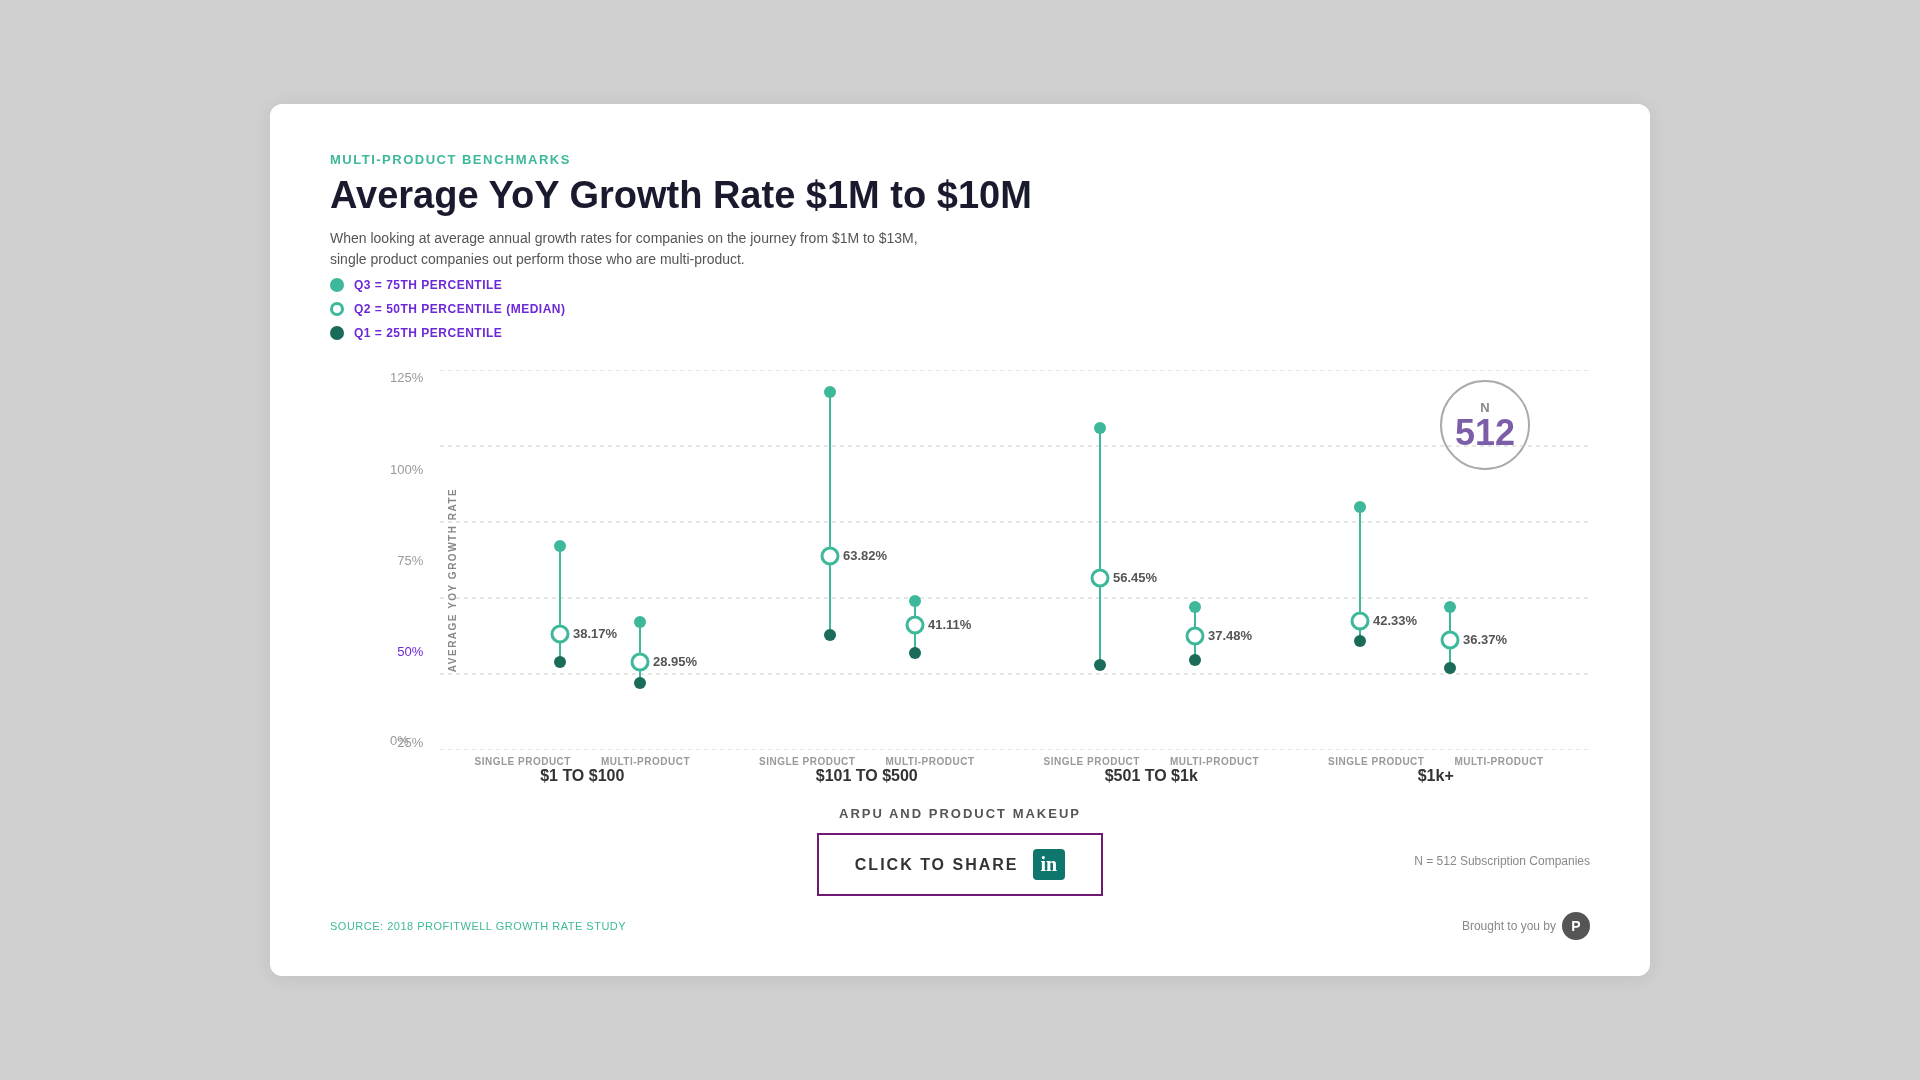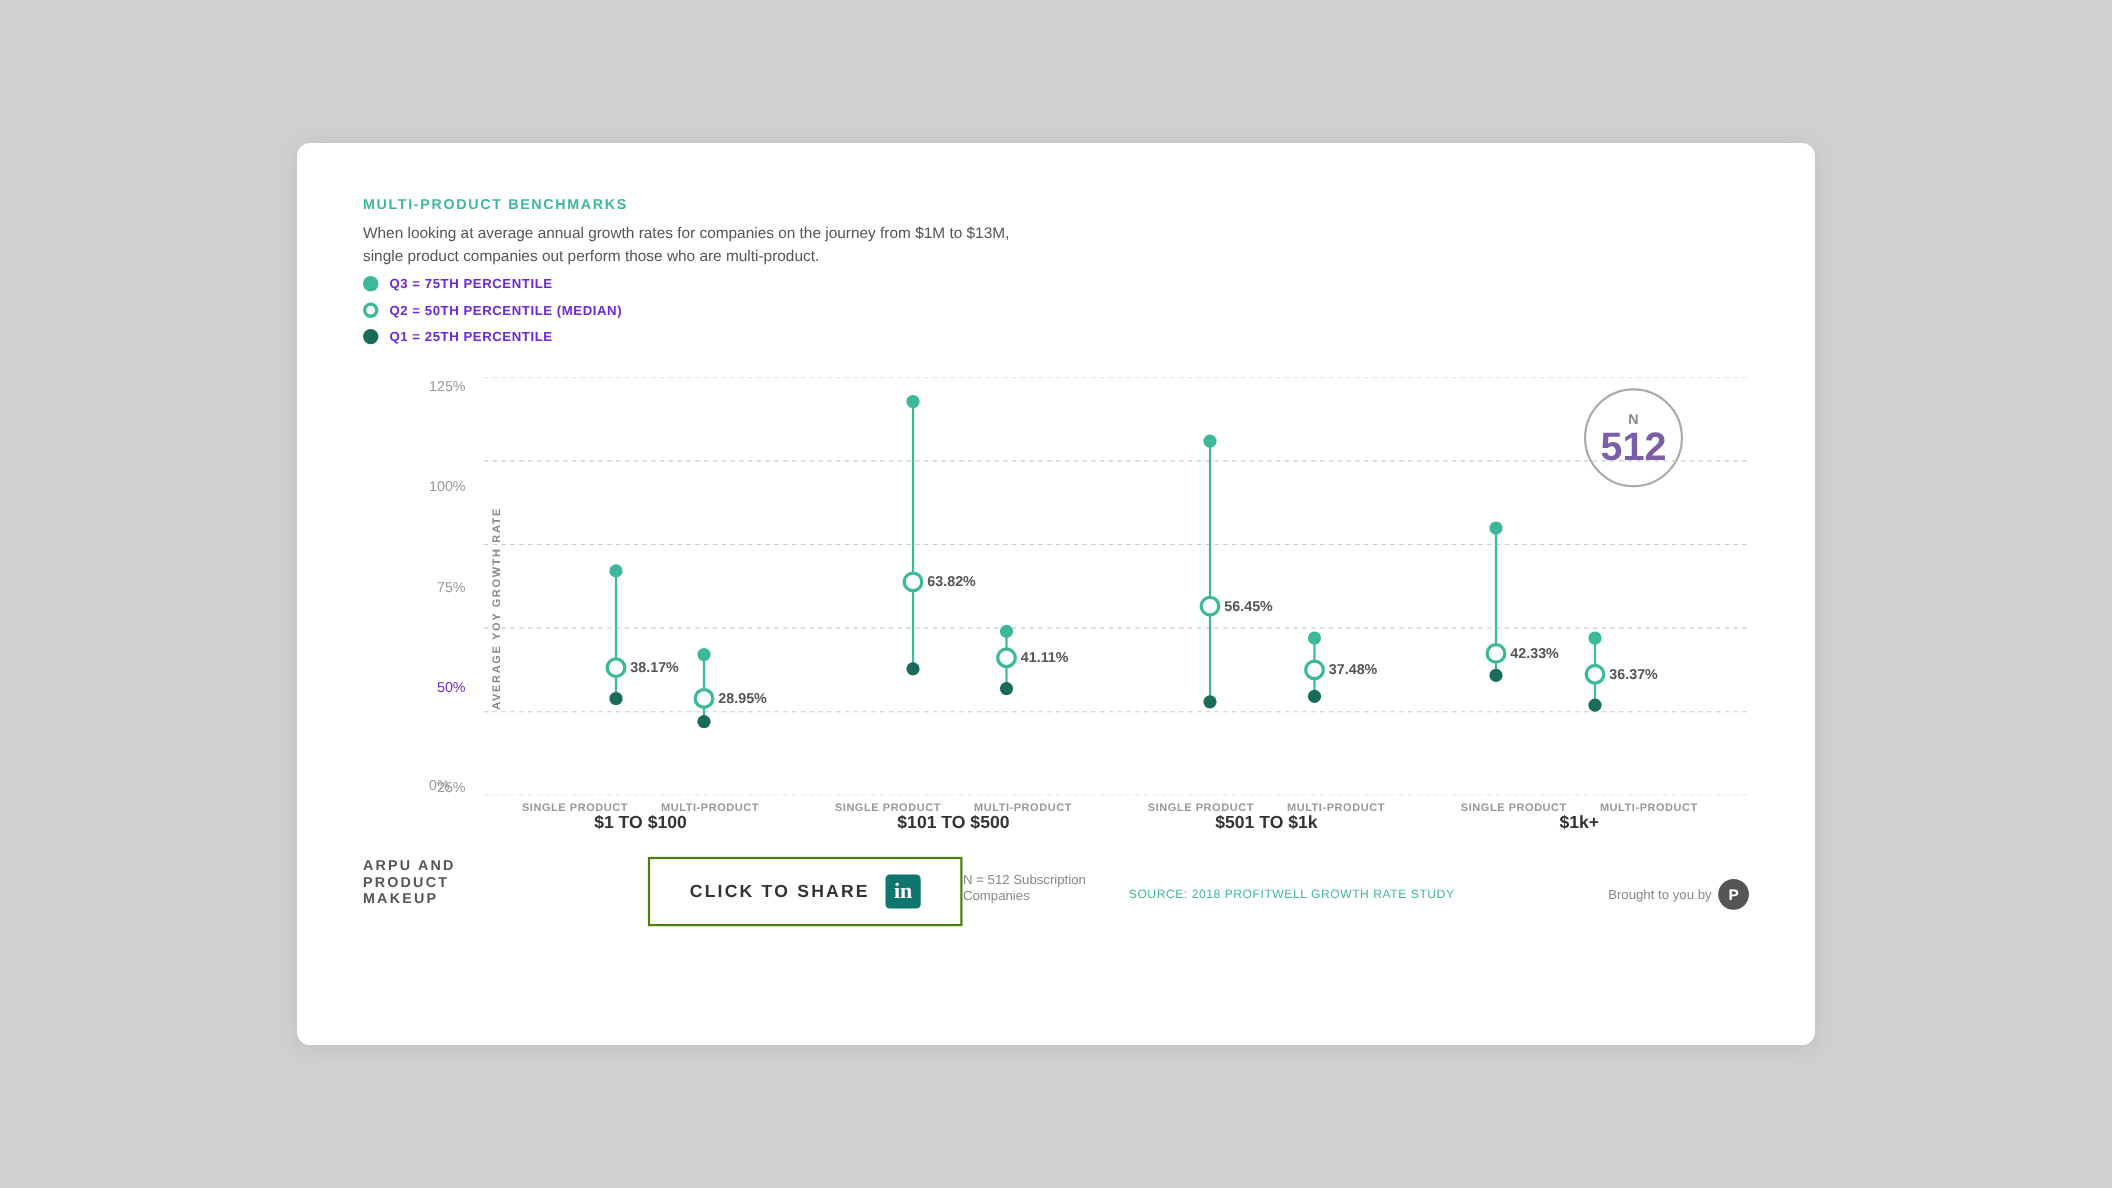--- a/index.html
+++ b/index.html
@@ -121,31 +121,33 @@
     .n-big {
       font-size: 36px;
       font-weight: 700;
       color: #7b5ea7;
       line-height: 1;
     }
     
     .bottom-section {
       margin-top: 16px;
       display: flex;
+      flex-direction: column;
+      align-items: center;
       gap: 12px;
     }
     .arpu-label {
       font-size: 13px;
       font-weight: 700;
       color: #555;
       letter-spacing: 2px;
       text-transform: uppercase;
     }
     .share-button {
-      border: 2px solid #4d7c0f;
+      border: 2px solid #701a75;
       padding: 14px 36px;
       display: flex;
       align-items: center;
       gap: 14px;
       cursor: pointer;
       background: #fff;
     }
     .share-text {
       font-size: 16px;
       font-weight: 700;
@@ -204,20 +206,21 @@
     }
   </style>
 </head>
 <body>
 
 <div class="card">
 
   <div class="header-section">
     <div class="header-left">
       <div class="category-label">MULTI-PRODUCT BENCHMARKS</div>
+      <div class="main-title">Average YoY Growth Rate $1M to $10M</div>
       <div class="subtitle">When looking at average annual growth rates for companies on the journey from $1M to $13M, single product companies out perform those who are multi-product.</div>
     </div>
     <div class="legend">
       <div class="legend-item">
         <div class="legend-dot filled"></div>
         <span>Q3 = 75TH PERCENTILE</span>
       </div>
       <div class="legend-item">
         <div class="legend-dot ring"></div>
         <span>Q2 = 50TH PERCENTILE (MEDIAN)</span>

